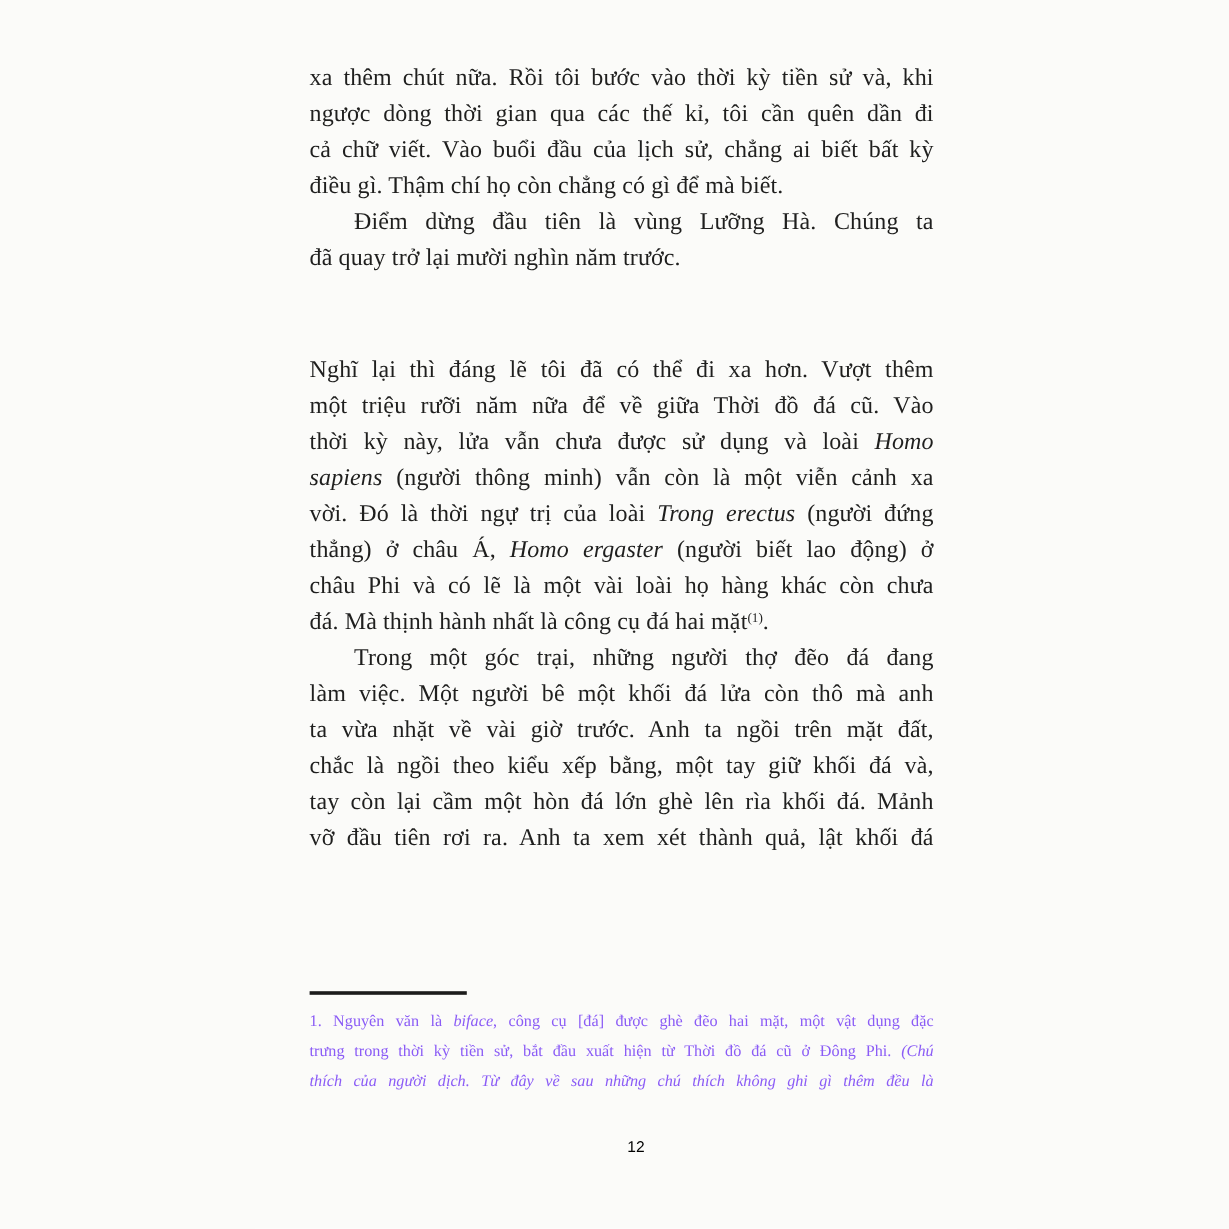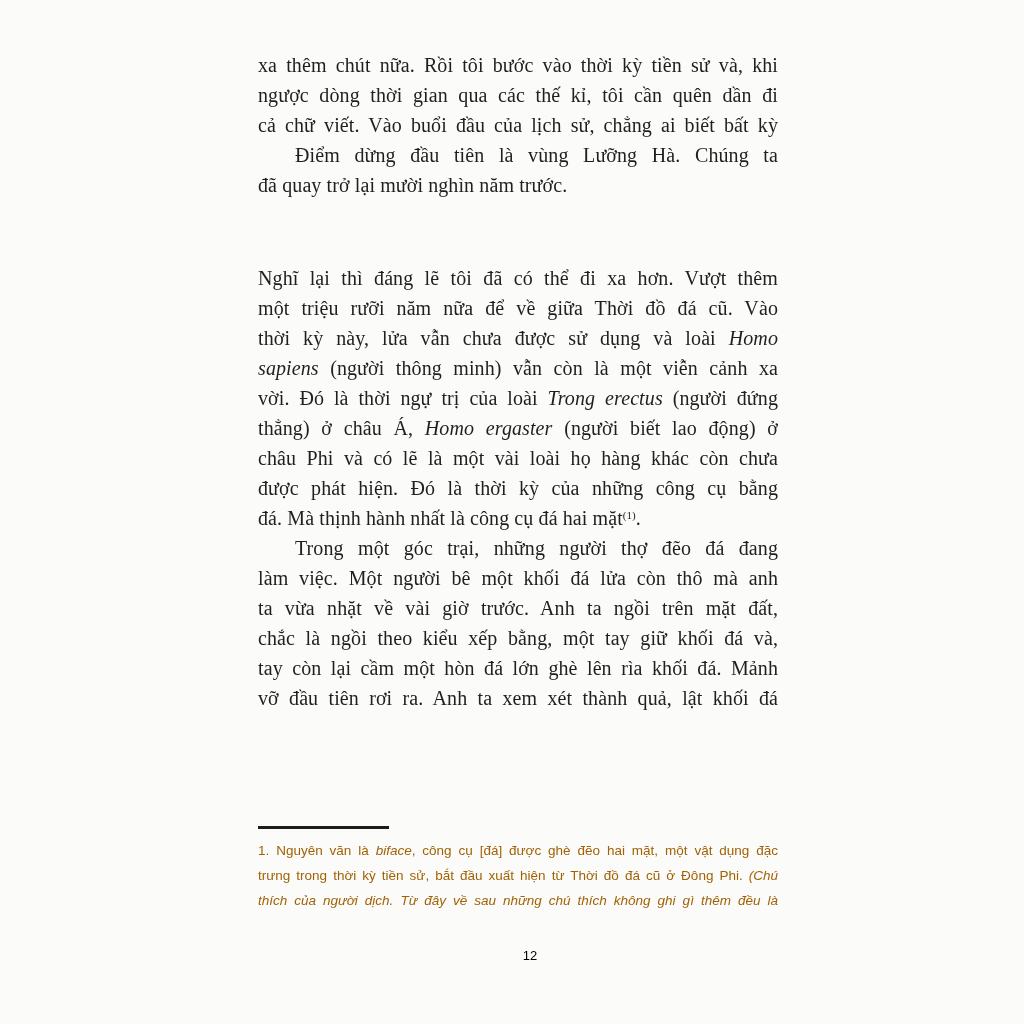--- a/index.html
+++ b/index.html
@@ -18,22 +18,22 @@
   }
   .section{margin:0;}
   .section.gap{margin-top:63px;}
   .ln{text-align:left;white-space:normal;}
   .ln.j{text-align:justify;text-align-last:justify;}
   .ln.ind{text-indent:37px;}
   .it{font-style:italic;}
   .ln sup{font-size:11px;line-height:0;vertical-align:6px;letter-spacing:0;}
   .footnote{
     position:absolute;left:258px;top:826px;width:520px;
-    font-family:Liberation Sans, sans-serif;
-    font-size:13.5px;line-height:25px;color:#a16207;
+    font-family:Liberation Serif, serif;
+    font-size:13.5px;line-height:25px;color:#8b5cf6;
   }
   .fn-rule{width:131px;height:3px;background:#1c1c1c;margin:0 0 9px 0;}
   .page-number{
     position:absolute;left:270px;top:948px;width:520px;
     text-align:center;
     font-family:Liberation Sans, sans-serif;
     font-size:13px;color:#38383
 6;
   }
 </style>
@@ -41,36 +41,36 @@
 <body>
 
 <div class="page">
 
   <div class="textblock">
     <div class="section">
         <div>
           <div class="ln j"><span>xa thêm chút nữa. Rồi tôi bước vào thời kỳ tiền sử và, khi</span></div>
           <div class="ln j"><span>ngược dòng thời gian qua các thế kỉ, tôi cần quên dần đi</span></div>
           <div class="ln j"><span>cả chữ viết. Vào buổi đầu của lịch sử, chẳng ai biết bất kỳ</span></div>
+          <div class="ln"><span>điều gì. Thậm chí họ còn chẳng có gì để mà biết.</span></div>
         </div>
         <div>
           <div class="ln j ind"><span>Điểm dừng đầu tiên là vùng Lưỡng Hà. Chúng ta</span></div>
           <div class="ln"><span>đã quay trở lại mười nghìn năm trước.</span></div>
         </div>
       </div>
     <div class="section gap">
         <div>
           <div class="ln j"><span>Nghĩ lại thì đáng lẽ tôi đã có thể đi xa hơn. Vượt thêm</span></div>
           <div class="ln j"><span>một triệu rưỡi năm nữa để về giữa Thời đồ đá cũ. Vào</span></div>
           <div class="ln j"><span>thời kỳ này, lửa vẫn chưa được sử dụng và loài </span><span class="it">Homo</span></div>
           <div class="ln j"><span class="it">sapiens</span><span> (người thông minh) vẫn còn là một viễn cảnh xa</span></div>
           <div class="ln j"><span>vời. Đó là thời ngự trị của loài </span><span class="it">Trong erectus</span><span> (người đứng</span></div>
           <div class="ln j"><span>thẳng) ở châu Á, </span><span class="it">Homo ergaster</span><span> (người biết lao động) ở</span></div>
           <div class="ln j"><span>châu Phi và có lẽ là một vài loài họ hàng khác còn chưa</span></div>
-          <div class="ln j"><span>được phát hiện. Đó là thời kỳ của những công cụ bằng</span></div>
           <div class="ln"><span>đá. Mà thịnh hành nhất là công cụ đá hai mặt</span><sup>(1)</sup><span>.</span></div>
         </div>
         <div>
           <div class="ln j ind"><span>Trong một góc trại, những người thợ đẽo đá đang</span></div>
           <div class="ln j"><span>làm việc. Một người bê một khối đá lửa còn thô mà anh</span></div>
           <div class="ln j"><span>ta vừa nhặt về vài giờ trước. Anh ta ngồi trên mặt đất,</span></div>
           <div class="ln j"><span>chắc là ngồi theo kiểu xếp bằng, một tay giữ khối đá và,</span></div>
           <div class="ln j"><span>tay còn lại cầm một hòn đá lớn ghè lên rìa khối đá. Mảnh</span></div>
           <div class="ln j"><span>vỡ đầu tiên rơi ra. Anh ta xem xét thành quả, lật khối đá</span></div>
         </div>

